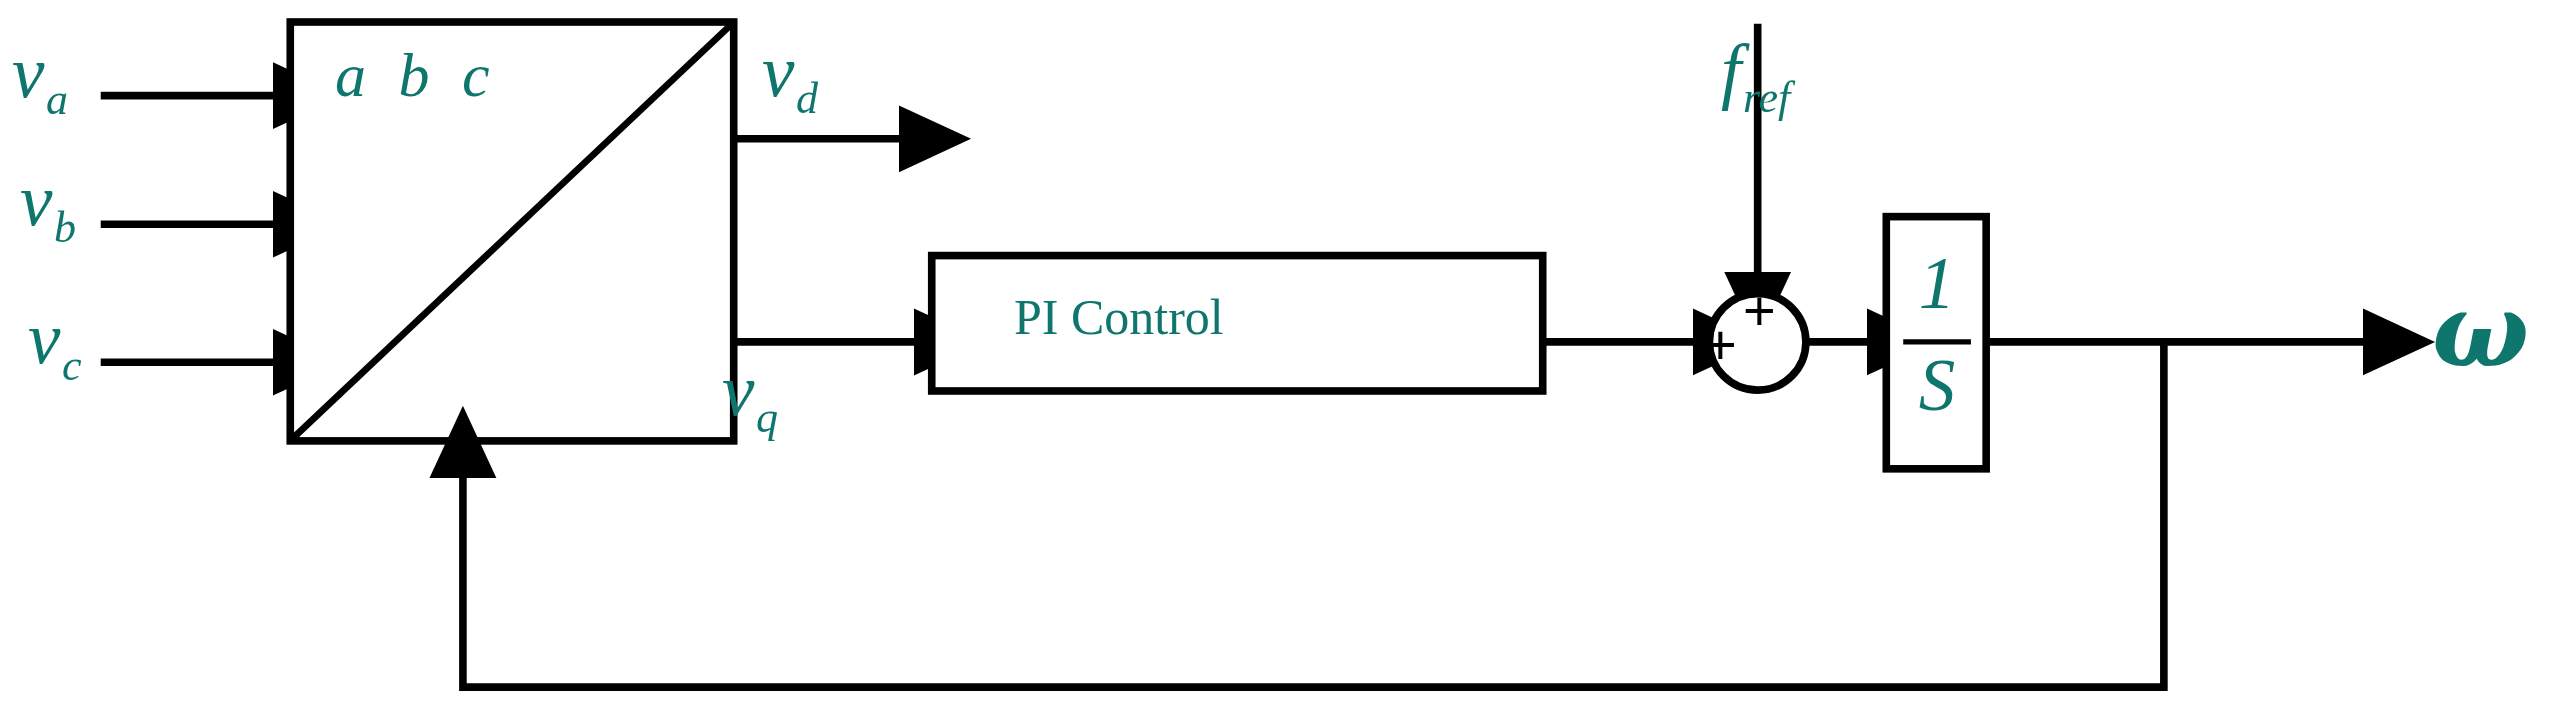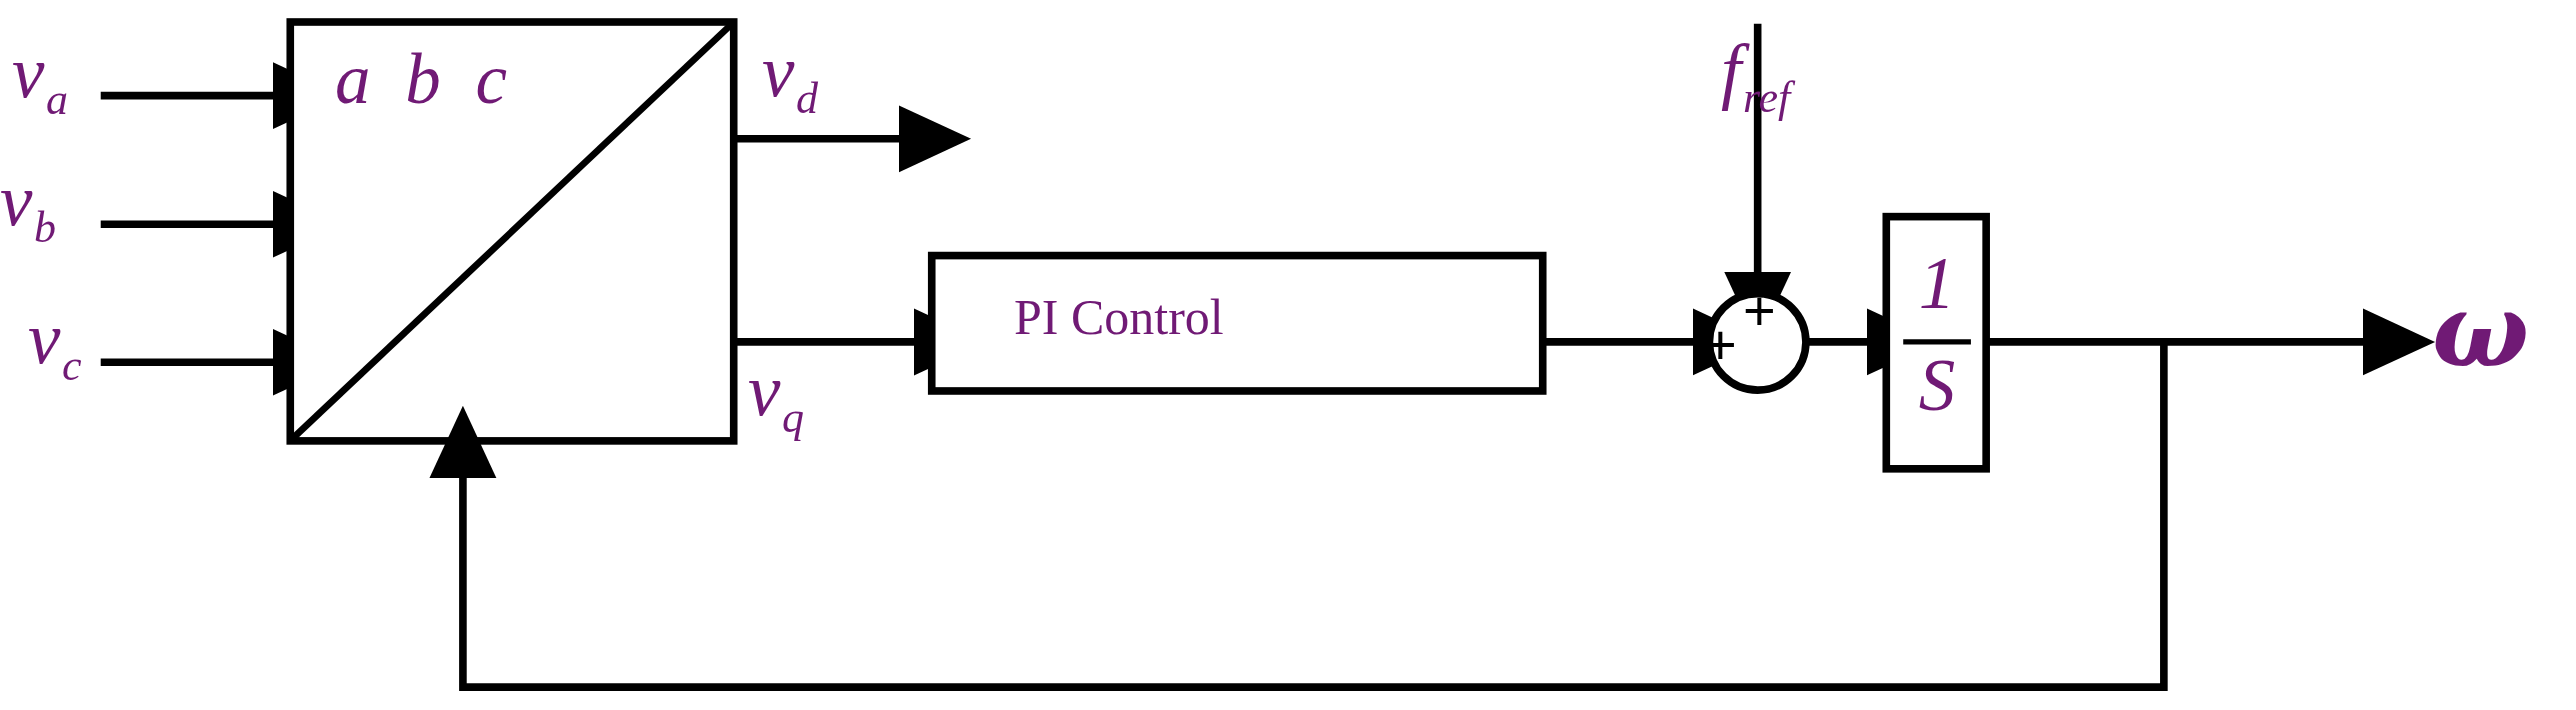--- a/index.html
+++ b/index.html
@@ -18,42 +18,42 @@
   }
   #wires {
     position: absolute;
     left: 0;
     top: 0;
     width: 2576px;
     height: 710px;
   }
   .lbl {
     position: absolute;
-    color: #701a75;
+    color: #0f766e;
     white-space: nowrap;
     line-height: 1;
     font-family: "Liberation Serif", "DejaVu Serif", serif;
   }
   .var {
     font-style: italic;
     font-size: 73px;
   }
   .var .sub {
     font-size: 44px;
     font-style: italic;
     position: relative;
     top: 17px;
     left: 1.7px;
   }
   .blocktext {
     font-size: 50px;
     font-style: normal;
   }
   .insidelabel {
-    font-size: 71px;
+    font-size: 62px;
     font-style: italic;
     letter-spacing: 8.5px;
     text-align: center;
   }
   .omega {
     font-size: 102px;
     font-style: italic;
     font-weight: bold;
     font-family: "DejaVu Serif", "Liberation Serif", serif;
   }
@@ -112,33 +112,33 @@
     <line x1="2248" y1="404" x2="2328" y2="404" stroke="#000000" stroke-width="6"></line>
 
     <line x1="2346" y1="404" x2="2800" y2="404" stroke="#000000" stroke-width="9" marker-end="url(#arrowR)"></line>
 
     <polyline points="2556,404 2556,812 546,812 546,556" fill="none" stroke="#000000" stroke-width="9" marker-end="url(#arrowD)"></polyline>
   </svg>
 
   <div class="lbl var" style="left:12px; top:36px;">
     <span>v</span><span class="sub">a</span>
   </div>
-  <div class="lbl var" style="left:0; top:164px;">
+  <div class="lbl var" style="left:20px; top:164px;">
     <span>v</span><span class="sub">b</span>
   </div>
   <div class="lbl var" style="left:28px; top:302px;">
     <span>v</span><span class="sub">c</span>
   </div>
 
   <div class="lbl insidelabel" style="left:335px; top:44px;">a b c</div>
 
   <div class="lbl var" style="left:762px; top:24px;margin-top:11px;">
     <span>v</span><span class="sub">d</span>
   </div>
-  <div class="lbl var" style="left:748px; top:354px;">
+  <div class="lbl var" style="left:722px; top:354px;">
     <span>v</span><span class="sub">q</span>
   </div>
 
   <div class="lbl blocktext" style="left:1014px; top:292px;">PI Control</div>
 
   <div class="signplus" style="left:1743px; top:278px;">+</div>
   <div class="signplus" style="left:1704px; top:312px;">+</div>
 
   <div class="lbl var" style="left:1721px; top:34px;">
     <span>f</span><span class="sub">ref</span>

